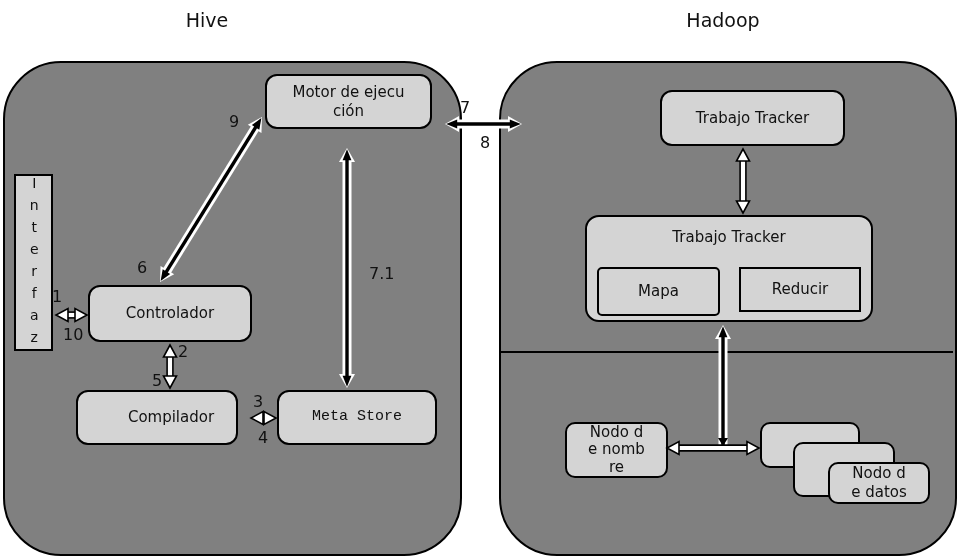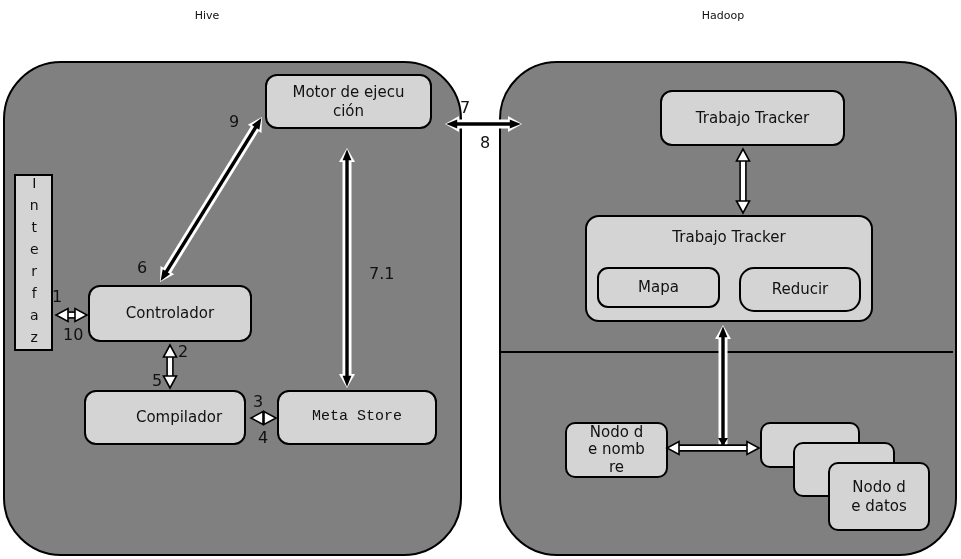--- a/index.html
+++ b/index.html
@@ -4,21 +4,21 @@
 <style>
   :root{
     --bg:#ffffff; --container:#808080; --box:#d4d4d4; --border:#000000; --ink:#111111;
   }
   html,body{margin:0;padding:0;}
   body{
     width:961px;height:559px;position:relative;overflow:hidden;
     background:var(--bg);
     font-family:"DejaVu Sans","Liberation Sans",sans-serif;color:var(--ink);
   }
-  .title{position:absolute;font-size:11px;text-align:center;width:100px;}
+  .title{position:absolute;font-size:19px;text-align:center;width:100px;}
   .container{position:absolute;background:var(--container);border:2px solid var(--border);border-radius:58px;}
   .box{
     position:absolute;background:var(--box);border:2.5px solid var(--border);border-radius:12px;
     display:flex;align-items:center;justify-content:center;text-align:center;
     font-size:15px;line-height:1.25;color:var(--ink);box-sizing:border-box;
   }
   .breakall{word-break:break-all;}
   .lbl{position:absolute;font-size:16px;color:var(--ink);z-index:11;line-height:1;}
   .divider{position:absolute;border-top:2px solid var(--border);height:0;}
   #arrows{position:absolute;left:0;top:0;z-index:10;pointer-events:none;}
@@ -37,45 +37,45 @@
 
 <div class="box vert" style="left:14px;top:174px;width:39px;height:177px;border-radius:0;">
   <span>Interfaz</span>
 </div>
 <div class="box" style="left:265px;top:74px;width:167px;height:55px;">
   <span class="breakall" style="width:118px;">Motor de ejecución</span>
 </div>
 <div class="box" style="left:88px;top:285px;width:164px;height:57px;align-items:center;">
   <span>Controlador</span>
 </div>
-<div class="box" style="left:84px;top:390px;width:162px;height:55px;padding-left:28px;">
+<div class="box" style="left:76px;top:390px;width:162px;height:55px;padding-left:28px;">
   <span>Compilador</span>
 </div>
 <div class="box" style="left:277px;top:390px;width:160px;height:55px;font-family:Liberation Mono, monospace;">
   <span>Meta Store</span>
 </div>
 
 <div class="box" style="left:660px;top:90px;width:185px;height:56px;">
   <span>Trabajo Tracker</span>
 </div>
 <div class="box tt-container" style="left:585px;top:215px;width:288px;height:107px;">
   <span>Trabajo Tracker</span>
-  <div class="box" style="left:10px;top:50px;width:123px;height:41px;border-radius:11px;">
+  <div class="box" style="left:10px;top:50px;width:123px;height:49px;border-radius:5px;">
     <span>Mapa</span>
   </div>
-  <div class="box" style="left:152px;top:50px;width:122px;height:45px;border-radius:15px;">
+  <div class="box" style="left:152px;top:50px;width:122px;height:45px;border-radius:0;">
     <span>Reducir</span>
   </div>
 </div>
 <div class="box" style="left:565px;top:422px;width:103px;height:56px;border-radius:10px;line-height:1.15;">
   <span class="breakall" style="width:58px;">Nodo de nombre</span>
 </div>
 <div class="box" style="left:760px;top:422px;width:100px;height:46px;border-radius:10px;"></div>
 <div class="box" style="left:793px;top:442px;width:102px;height:55px;border-radius:10px;"></div>
-<div class="box" style="left:828px;top:462px;width:102px;height:69px;border-radius:10px;">
+<div class="box" style="left:828px;top:462px;width:102px;height:42px;border-radius:10px;">
   <span class="breakall" style="width:60px;">Nodo de datos</span>
 </div>
 
 <div class="lbl" style="left:229px;top:114px;">9</div>
 <div class="lbl" style="left:137px;top:260px;">6</div>
 <div class="lbl" style="left:52px;top:289px;">1</div>
 <div class="lbl" style="left:63px;top:327px;">10</div>
 <div class="lbl" style="left:178px;top:344px;">2</div>
 <div class="lbl" style="left:152px;top:373px;">5</div>
 <div class="lbl" style="left:253px;top:394px;">3</div>

